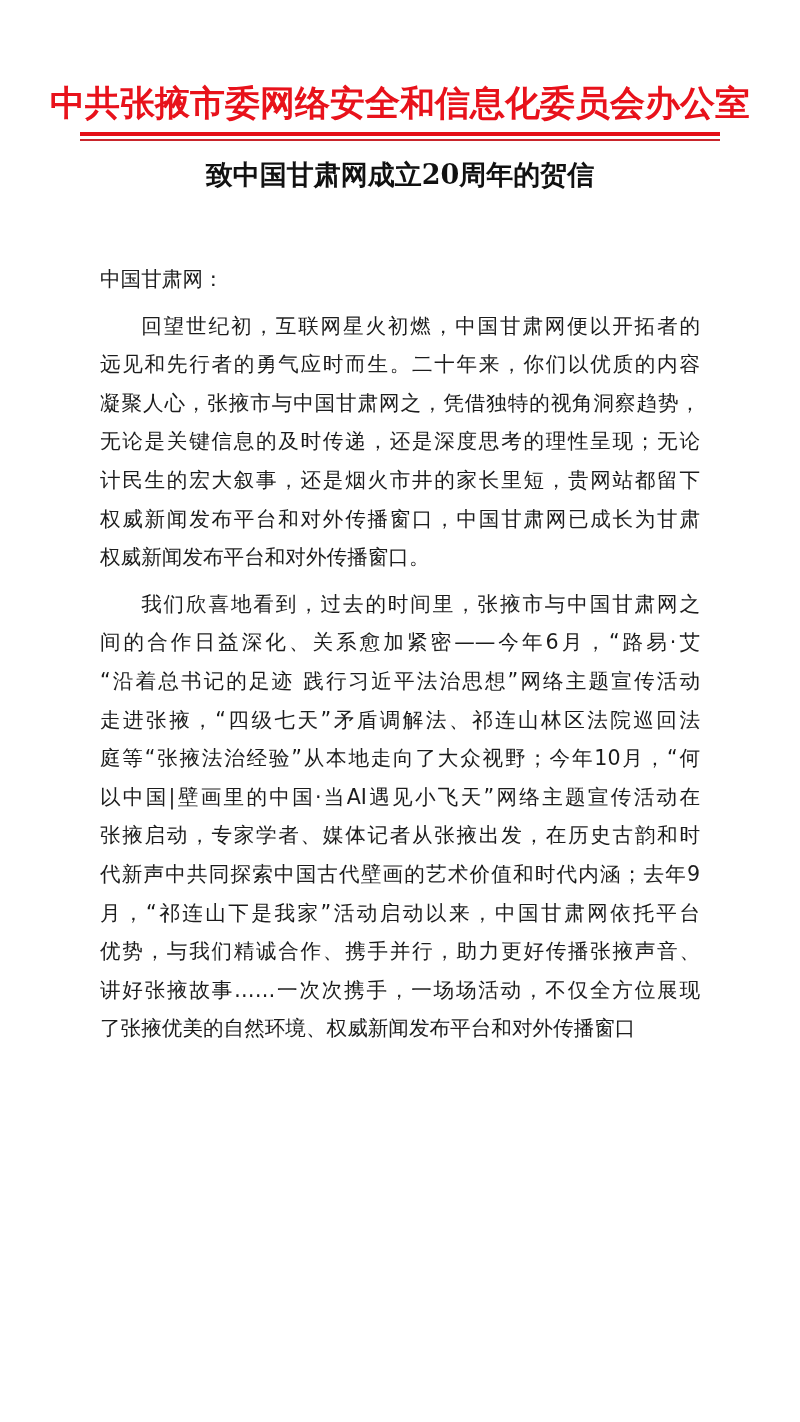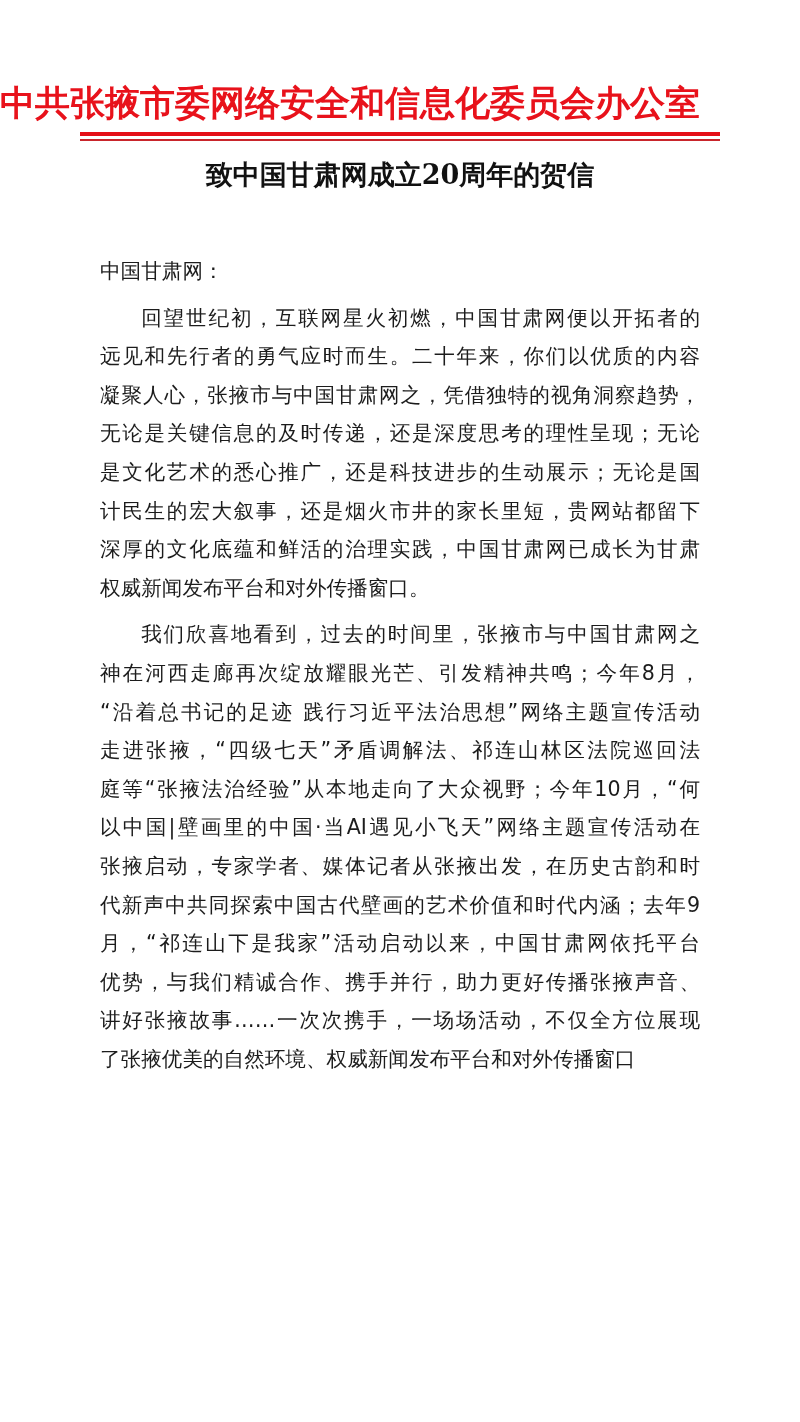--- a/index.html
+++ b/index.html
@@ -13,21 +13,21 @@
       overflow: hidden;
       position: relative;
       font-family: "DejaVu Sans", "Liberation Sans", sans-serif;
       color: #1a1a1a;
     }
     .letterhead {
       position: absolute;
       left: 0;
       top: 78px;
       width: 800px;
-      text-align: left;
+      text-align: center;
       color: #e8121b;
       font-family: "DejaVu Serif", "Liberation Serif", serif;
       font-weight: bold;
       font-size: 35px;
       letter-spacing: 0px;
       line-height: 50px;
       white-space: nowrap;
     }
     .rule {
       position: absolute;
@@ -61,21 +61,21 @@
       position: absolute;
       left: 100px;
       top: 248px;
       width: 600px;
       font-family: "DejaVu Sans", "Liberation Sans", sans-serif;
       font-size: 20.6px;
       line-height: 38.6px;
       color: #1c1c1c;
     }
     .salutation {
-      margin: 4px 0 8px 0;
+      margin: 12px 0 8px 0;
     }
     .para {
       margin: 0 0 8px 0;
       text-indent: 2em;
       text-align: justify;
       text-justify: inter-character;
     }
     .line {
       display: block;
       white-space: nowrap;
@@ -99,28 +99,27 @@
 <div class="doc-title">致中国甘肃网成立20周年的贺信</div>
 
 <div class="body-text">
   <div class="salutation">中国甘肃网：</div>
 
   <div class="para" id="p1" style="text-indent: 0px;">
       <span class="line first">回望世纪初，互联网星火初燃，中国甘肃网便以开拓者的</span>
       <span class="line">远见和先行者的勇气应时而生。二十年来，你们以优质的内容</span>
       <span class="line">凝聚人心，张掖市与中国甘肃网之，凭借独特的视角洞察趋势，</span>
       <span class="line">无论是关键信息的及时传递，还是深度思考的理性呈现；无论</span>
-      <span class="line">是文化艺术的悉心推广，还是科技进步的生动展示；无论是国</span>
       <span class="line">计民生的宏大叙事，还是烟火市井的家长里短，贵网站都留下</span>
-      <span class="line">深厚的文化底蕴和鲜活的治理实践，中国甘肃网已成长为甘肃</span>
+      <span class="line">权威新闻发布平台和对外传播窗口，中国甘肃网已成长为甘肃</span>
       <span class="line last">权威新闻发布平台和对外传播窗口。</span>
     </div>
   <div class="para" id="p2" style="text-indent: 0px;">
       <span class="line first">我们欣喜地看到，过去的时间里，张掖市与中国甘肃网之</span>
-      <span class="line">神在河西走廊再次绽放耀眼光芒、引发精神共鸣；今年8月，</span>
+      <span class="line">间的合作日益深化、关系愈加紧密——今年6月，“路易·艾</span>
       <span class="line">“沿着总书记的足迹 践行习近平法治思想”网络主题宣传活动</span>
       <span class="line">走进张掖，“四级七天”矛盾调解法、祁连山林区法院巡回法</span>
       <span class="line">庭等“张掖法治经验”从本地走向了大众视野；今年10月，“何</span>
       <span class="line">以中国|壁画里的中国·当AI遇见小飞天”网络主题宣传活动在</span>
       <span class="line">张掖启动，专家学者、媒体记者从张掖出发，在历史古韵和时</span>
       <span class="line">代新声中共同探索中国古代壁画的艺术价值和时代内涵；去年9</span>
       <span class="line">月，“祁连山下是我家”活动启动以来，中国甘肃网依托平台</span>
       <span class="line">优势，与我们精诚合作、携手并行，助力更好传播张掖声音、</span>
       <span class="line">讲好张掖故事……一次次携手，一场场活动，不仅全方位展现</span>
       <span class="line last">了张掖优美的自然环境、权威新闻发布平台和对外传播窗口</span>

